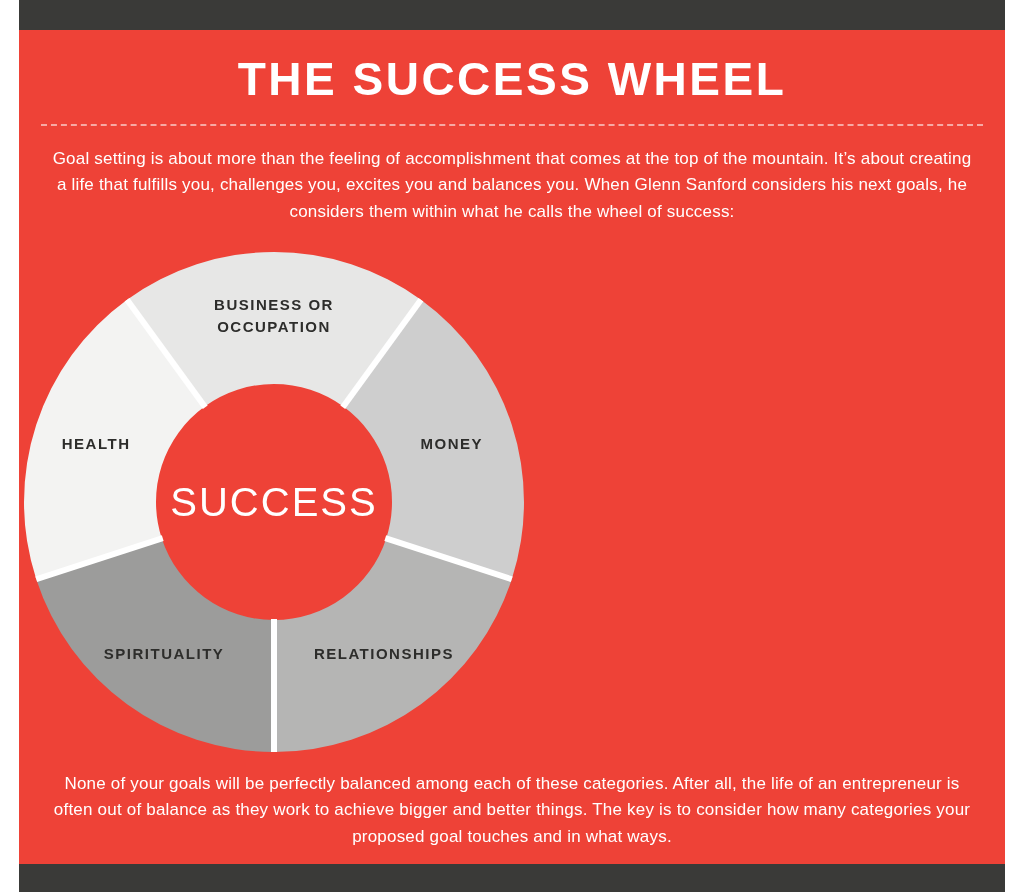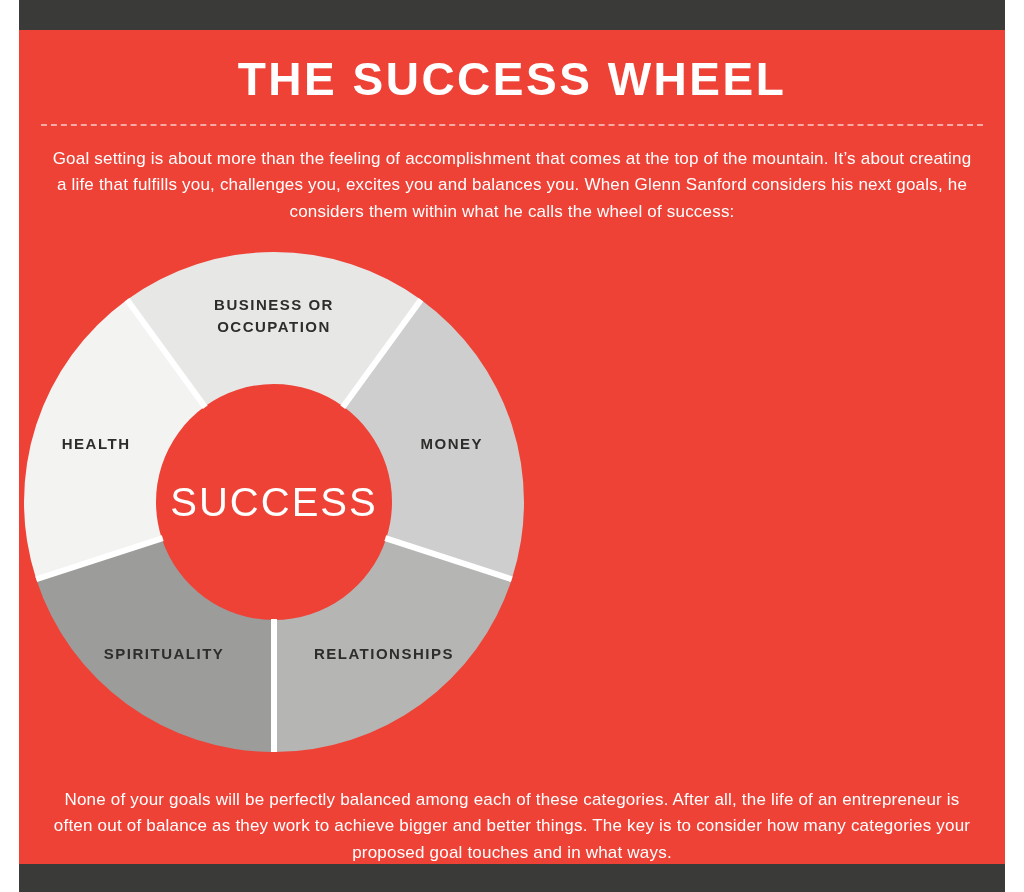--- a/index.html
+++ b/index.html
@@ -33,21 +33,21 @@
   }
   .para {
     color: #ffffff;
     text-align: center;
     font-size: 17px;
     line-height: 1.55;
     letter-spacing: 0.2px;
     width: 924px;
     margin: 20px auto 0 auto;
   }
-  .para.outro { margin-top: 26px; }
+  .para.outro { margin-top: 10px; }
   .wheel-wrap {
     text-align: left;
     margin-top: 22px;
   }
   .wheel-wrap svg { display: inline-block; }
   .seg-label {
     font-family: "Liberation Sans", sans-serif;
     font-weight: bold;
     font-size: 15px;
     letter-spacing: 1.5px;

